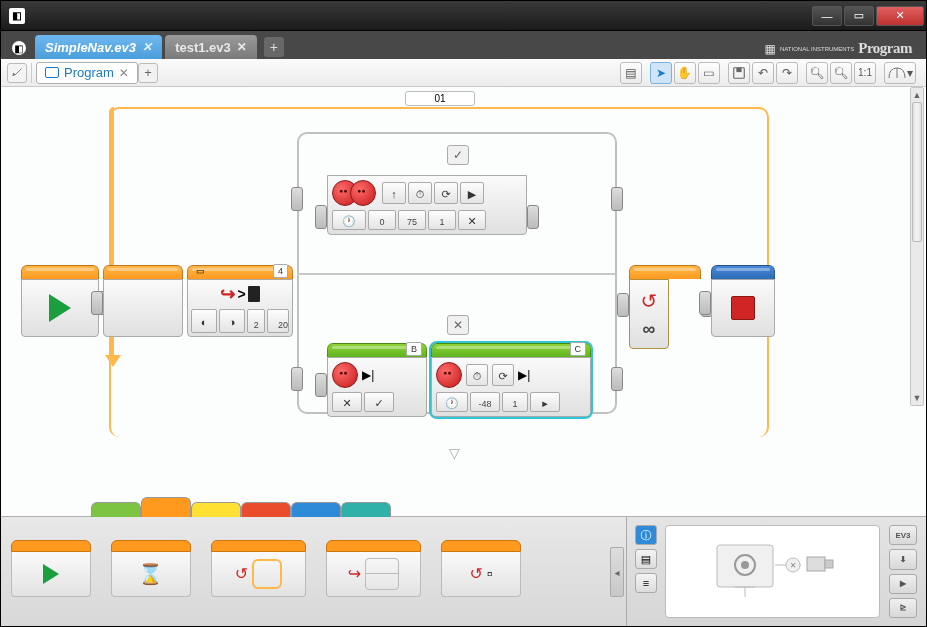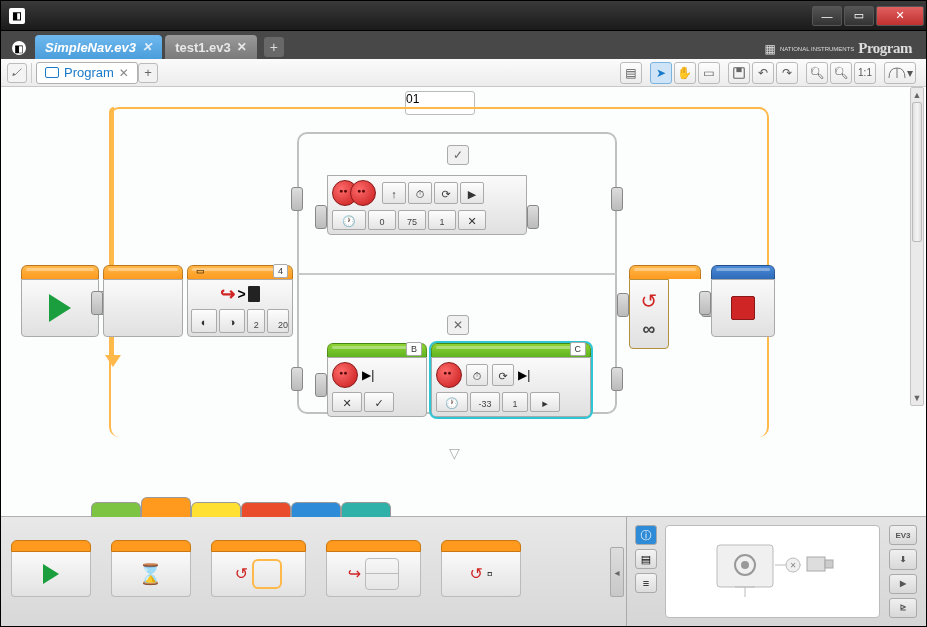--- a/index.html
+++ b/index.html
@@ -173,21 +173,21 @@
         <svg viewBox="0 0 20 14" width="20" height="14">
             <path d="M2 12 Q2 2 10 2 Q18 2 18 12" fill="none" stroke="#777" stroke-width="1"></path>
             <line x1="10" y1="2" x2="10" y2="12" stroke="#777"></line>
           </svg>▾
       </div>
     </div>
   </div>
 
   <div class="canvas">
 
-    <div style="position:absolute; left:404px; top:4px; width:70px; height:24px; background:#fff; border:1px solid #bbb; border-radius:3px; font-size:12px; text-align:left; line-height:14px;">01</div>
+    <div style="position:absolute; left:404px; top:4px; width:70px; height:15px; background:#fff; border:1px solid #bbb; border-radius:3px; font-size:10px; text-align:center; line-height:14px;">01</div>
 
     <div class="wire" style="left:108px; top:20px; width:660px; height:330px; border-bottom:none;"></div>
     <div class="wire" style="left:108px; top:20px; width:4px; height:255px; border:none; border-left:5px solid #ffb84a; border-radius:10px 0 0 0;"></div>
     <div style="position:absolute; left:104px; top:268px; width:0; height:0; border-left:8px solid transparent; border-right:8px solid transparent; border-top:12px solid #ffb84a;"></div>
 
     <div class="wire-gray" style="left:296px; top:45px; width:320px; height:282px;"></div>
     <div class="wire-gray" style="left:296px; top:186px; width:320px; height:2px; border:none; border-top:2px solid #c8c8c8;"></div>
 
     <div class="switch-x" style="position:absolute; left:446px; top:58px;">✓</div>
 
@@ -316,21 +316,21 @@
           <div class="param" style="width:22px;height:22px;">
               <span class="picon">⟳</span>
             </div>
           <span style="font-size:12px;">▶|</span>
         </div>
         <div style="display:flex; gap:2px; margin-top:2px;">
           <div class="param" style="width:32px;height:20px;">
               <span class="picon">🕐</span>
             </div>
           <div class="param" style="width:30px;height:20px;">
-              <span class="pval">-33</span>
+              <span class="pval">-48</span>
             </div>
           <div class="param" style="width:26px;height:20px;">
               <span class="pval">1</span>
             </div>
           <div class="param" style="width:30px;height:20px;">
               <span class="picon">▸</span>
             </div>
         </div>
       </div>
     </div>

